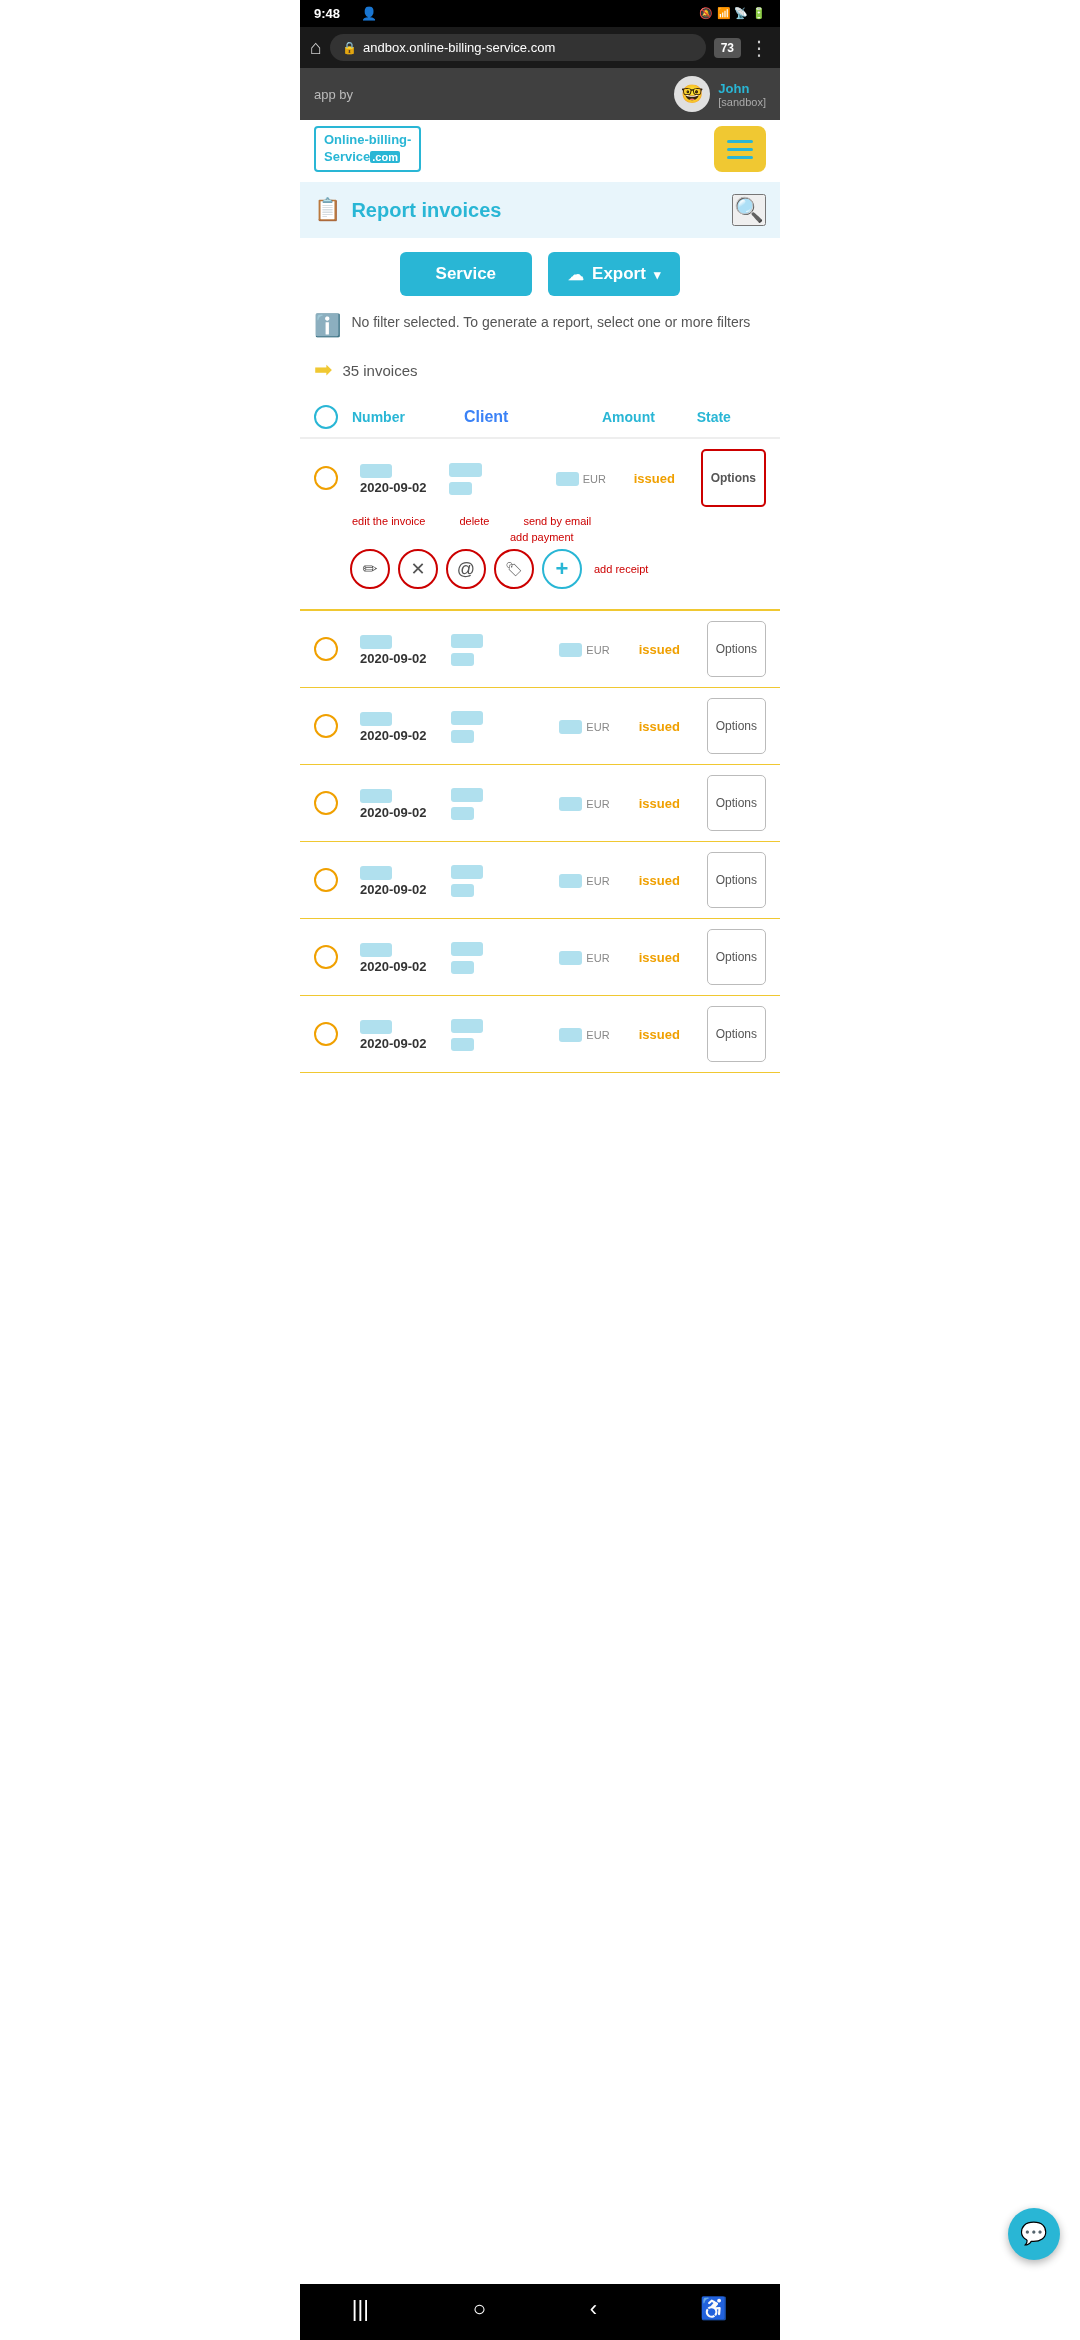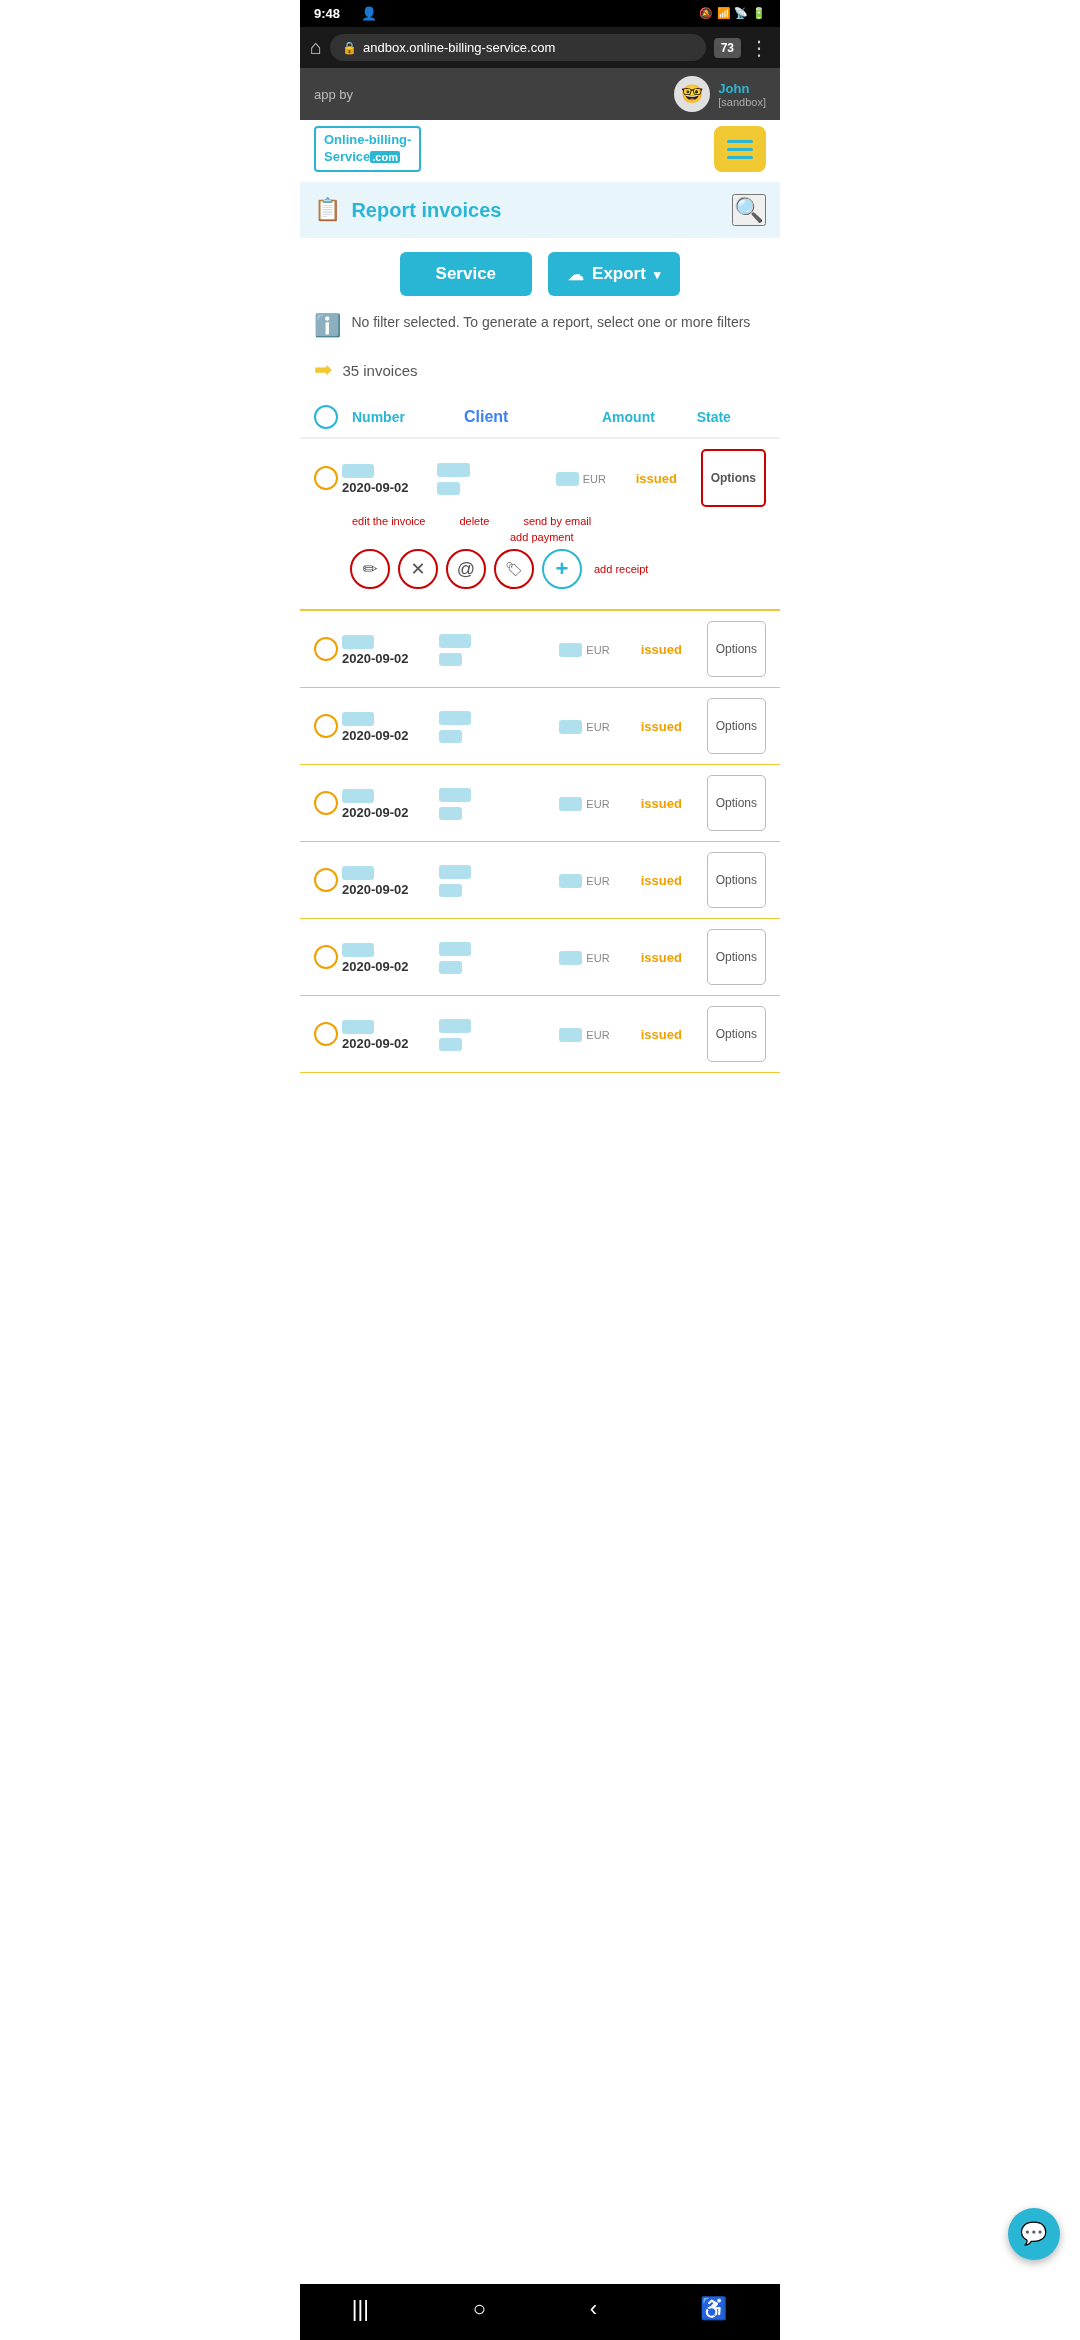--- a/index.html
+++ b/index.html
@@ -204,21 +204,21 @@
       border-bottom: 1px solid #f0c832;
       padding: 10px 14px;
     }
     .invoice-row.expanded {
       border-bottom: 2px solid #f0c832;
       padding-bottom: 0;
     }
     .invoice-row-main {
       display: flex;
       align-items: center;
-      gap: 4px;
+      gap: 22px;
       justify-content: space-between;
     }
     .row-radio {
       width: 24px; height: 24px;
       border: 2px solid #f0a000;
       border-radius: 50%;
       flex-shrink: 0;
       cursor: pointer;
     }
     .row-number-col { flex: 1.2; }

